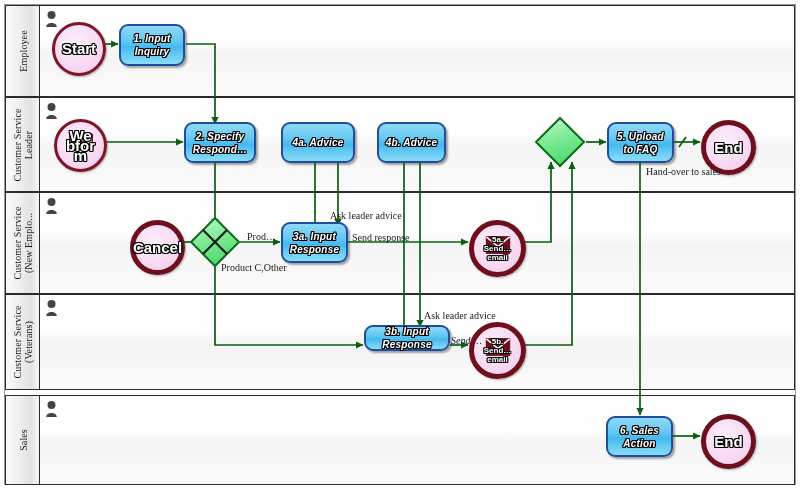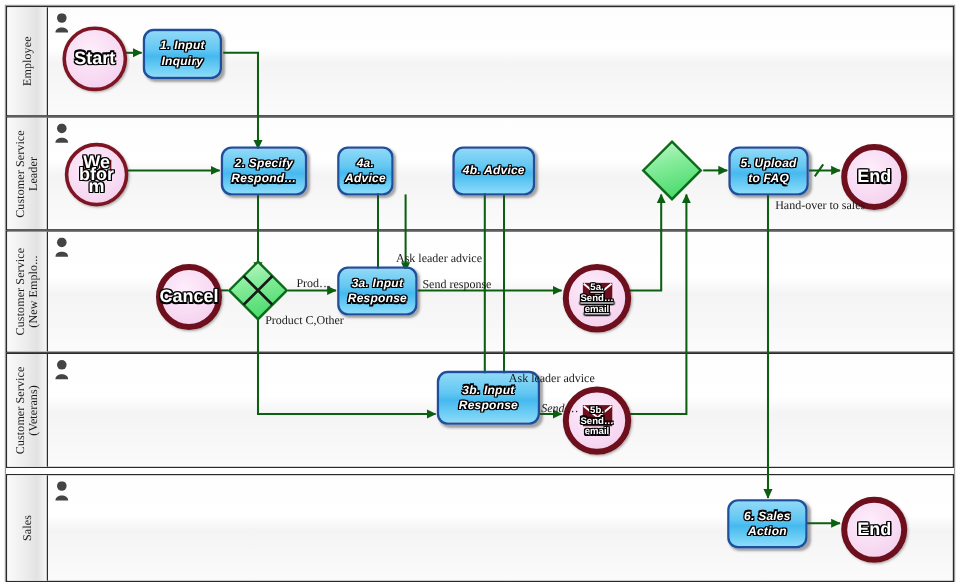--- a/index.html
+++ b/index.html
@@ -284,21 +284,21 @@
         <path d="M0.8,0.8 L12,10 L23.2,0.8" fill="none" stroke="#7d1522" stroke-width="1.6"></path>
       </svg>
     </span>
     <span class="event-label" style="width:30px; word-break:break-all;">Webform</span>
   </div>
 
   <div class="node task" style="left:184px; top:122px; width:72px; height:41px;">
     <span class="task-label">2. Specify Respond…</span>
   </div>
 
-  <div class="node task" style="left:281px; top:122px; width:47px; height:41px;">
+  <div class="node task" style="left:281px; top:122px; width:74px; height:41px;">
     <span class="task-label">4a. Advice</span>
   </div>
 
   <div class="node task" style="left:377px; top:122px; width:69px; height:41px;">
     <span class="task-label">4b. Advice</span>
   </div>
 
   <div class="gateway" style="left:534px; top:116px; width:52px; height:52px;">
     <svg width="52" height="52" viewBox="0 0 52 52">
       <defs>
@@ -344,29 +344,29 @@
     <span class="task-label">3a. Input Response</span>
   </div>
 
   <div class="event endev" style="left:469px; top:220px; width:47px; height:47px;">
     <span class="envelope">
       <svg width="25" height="18" viewBox="0 0 25 18">
         <rect x="0.9" y="0.9" width="23.2" height="16.2" fill="#6d0f1c" stroke="#6d0f1c" stroke-width="1.6"></rect>
         <path d="M0.9,0.9 L12.5,10.5 L24.1,0.9" fill="none" stroke="#ffffff" stroke-width="1.6"></path>
       </svg>
     </span>
-    <span class="event-label" style="width:40px; font-size:8px; line-height:9px;text-decoration:underline;">5a. Send… email</span>
+    <span class="event-label" style="width:40px; font-size:8px; line-height:9px;">5a. Send… email</span>
   </div>
 
   <span class="flow-label" style="left:247px; top:231px;">Prod…</span>
   <span class="flow-label" style="left:221px; top:262px;">Product C,Other</span>
   <span class="flow-label" style="left:330px; top:210px;">Ask leader advice</span>
   <span class="flow-label" style="left:352px; top:232px;">Send response</span>
 
-  <div class="node task" style="left:364px; top:309px; width:86px; height:45px;justify-content:center;">
+  <div class="node task" style="left:364px; top:325px; width:86px; height:26px;justify-content:center;">
     <span class="task-label">3b. Input Response</span>
   </div>
 
   <div class="event endev" style="left:469px; top:322px; width:47px; height:47px;">
     <span class="envelope">
       <svg width="25" height="18" viewBox="0 0 25 18">
         <rect x="0.9" y="0.9" width="23.2" height="16.2" fill="#6d0f1c" stroke="#6d0f1c" stroke-width="1.6"></rect>
         <path d="M0.9,0.9 L12.5,10.5 L24.1,0.9" fill="none" stroke="#ffffff" stroke-width="1.6"></path>
       </svg>
     </span>

